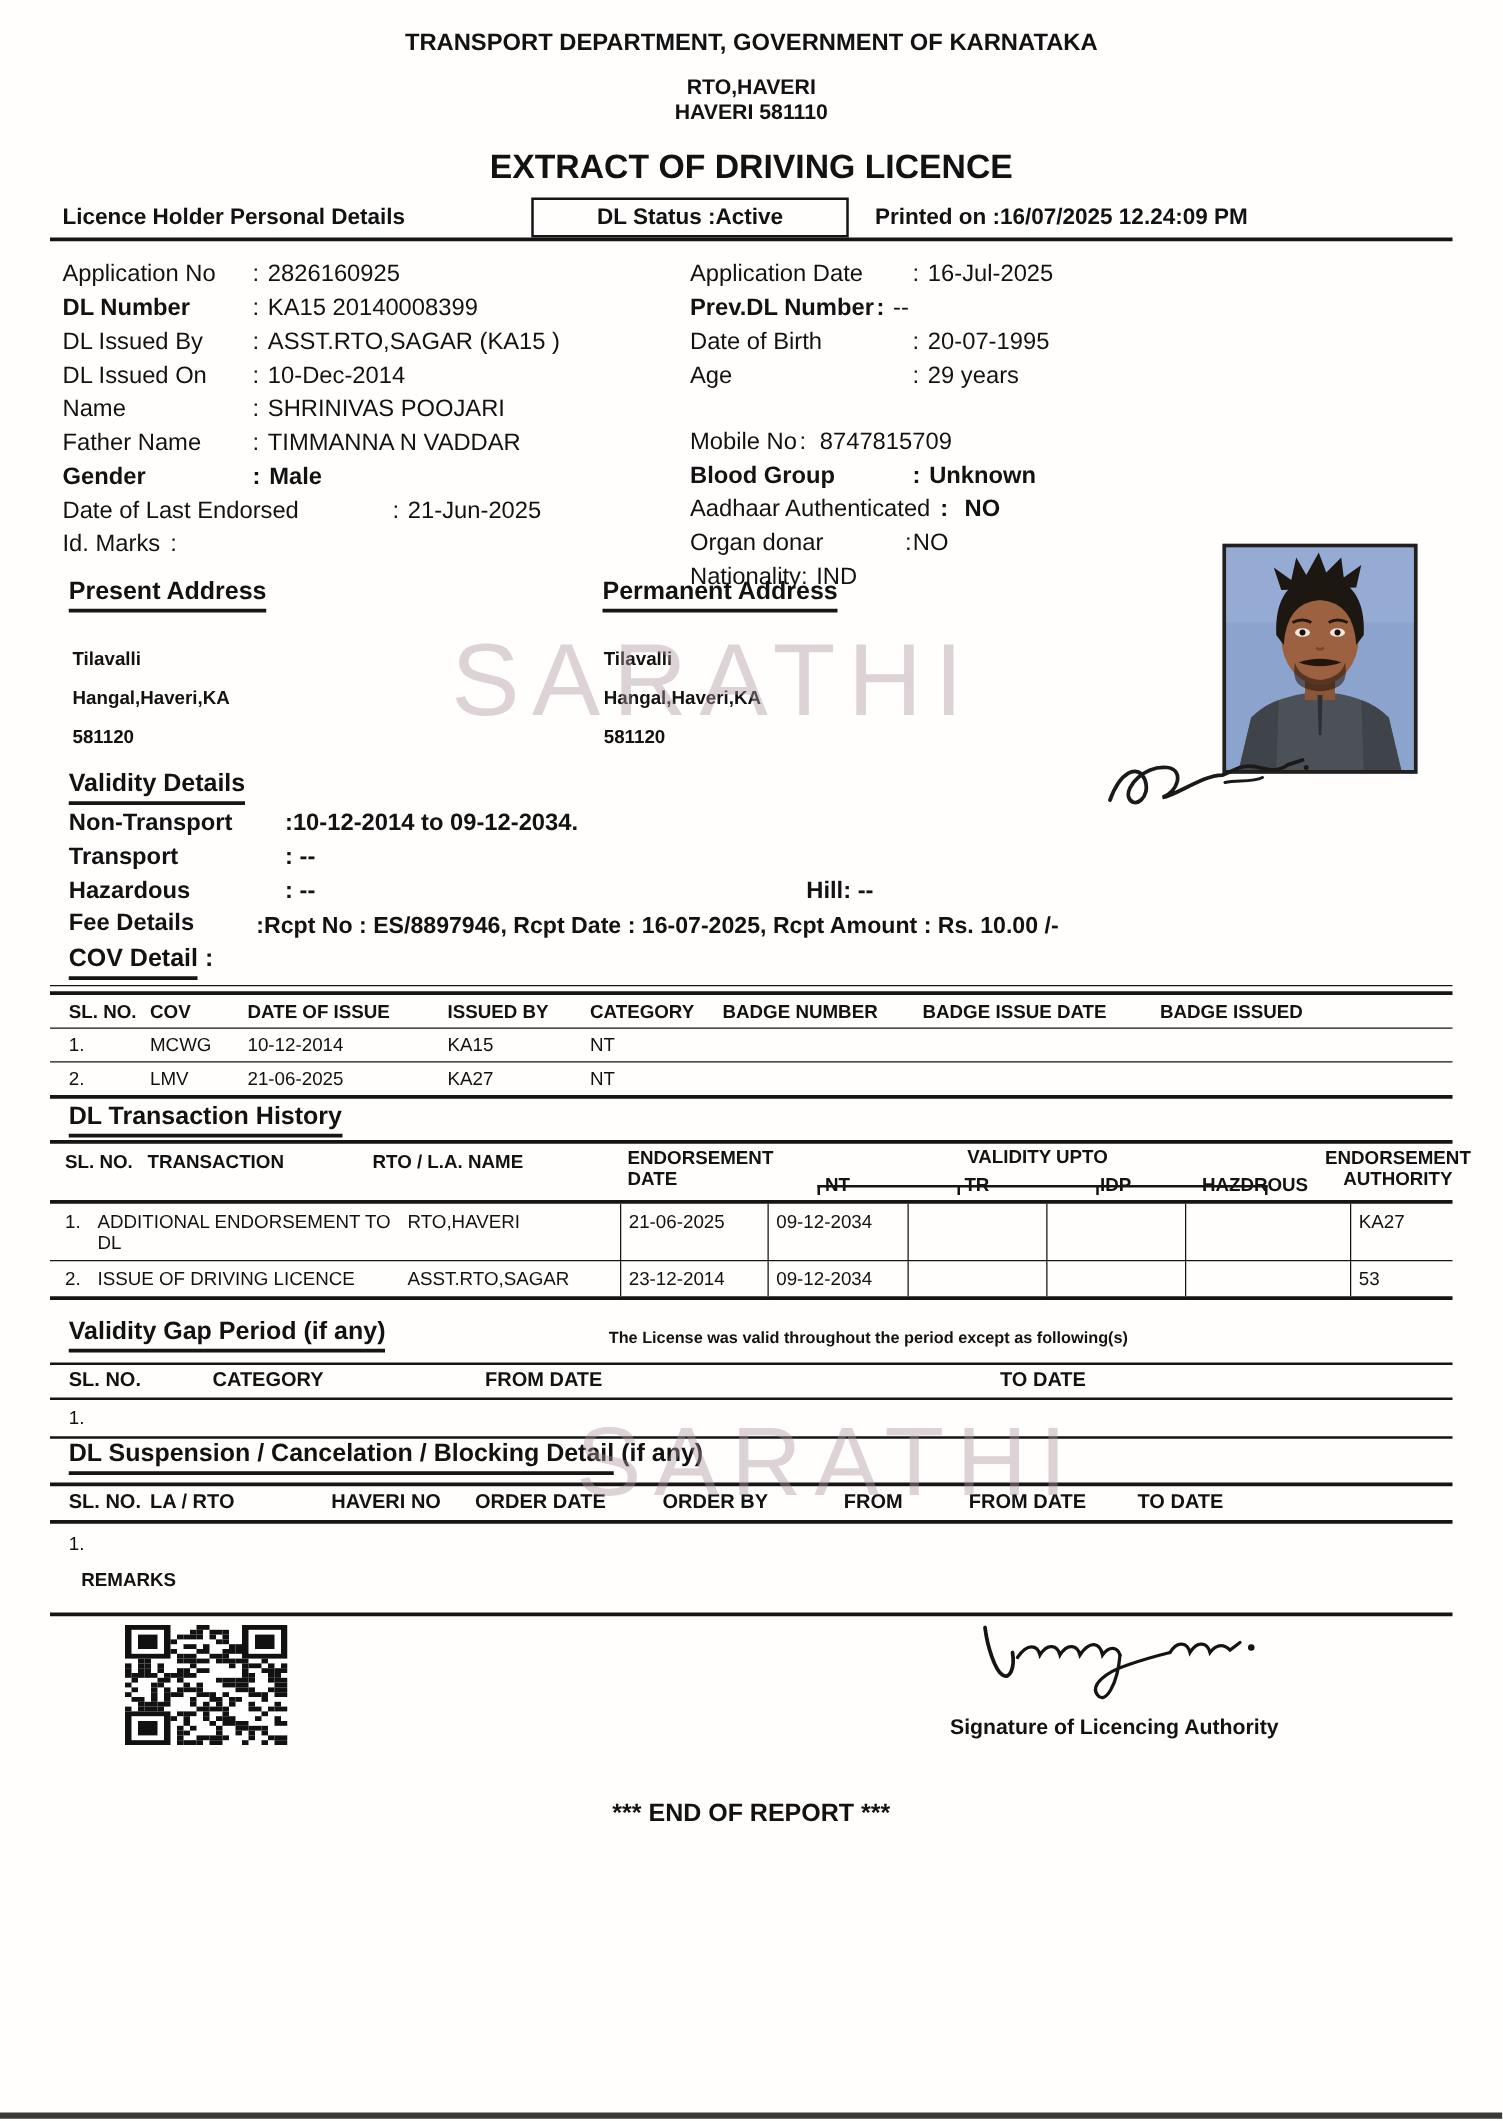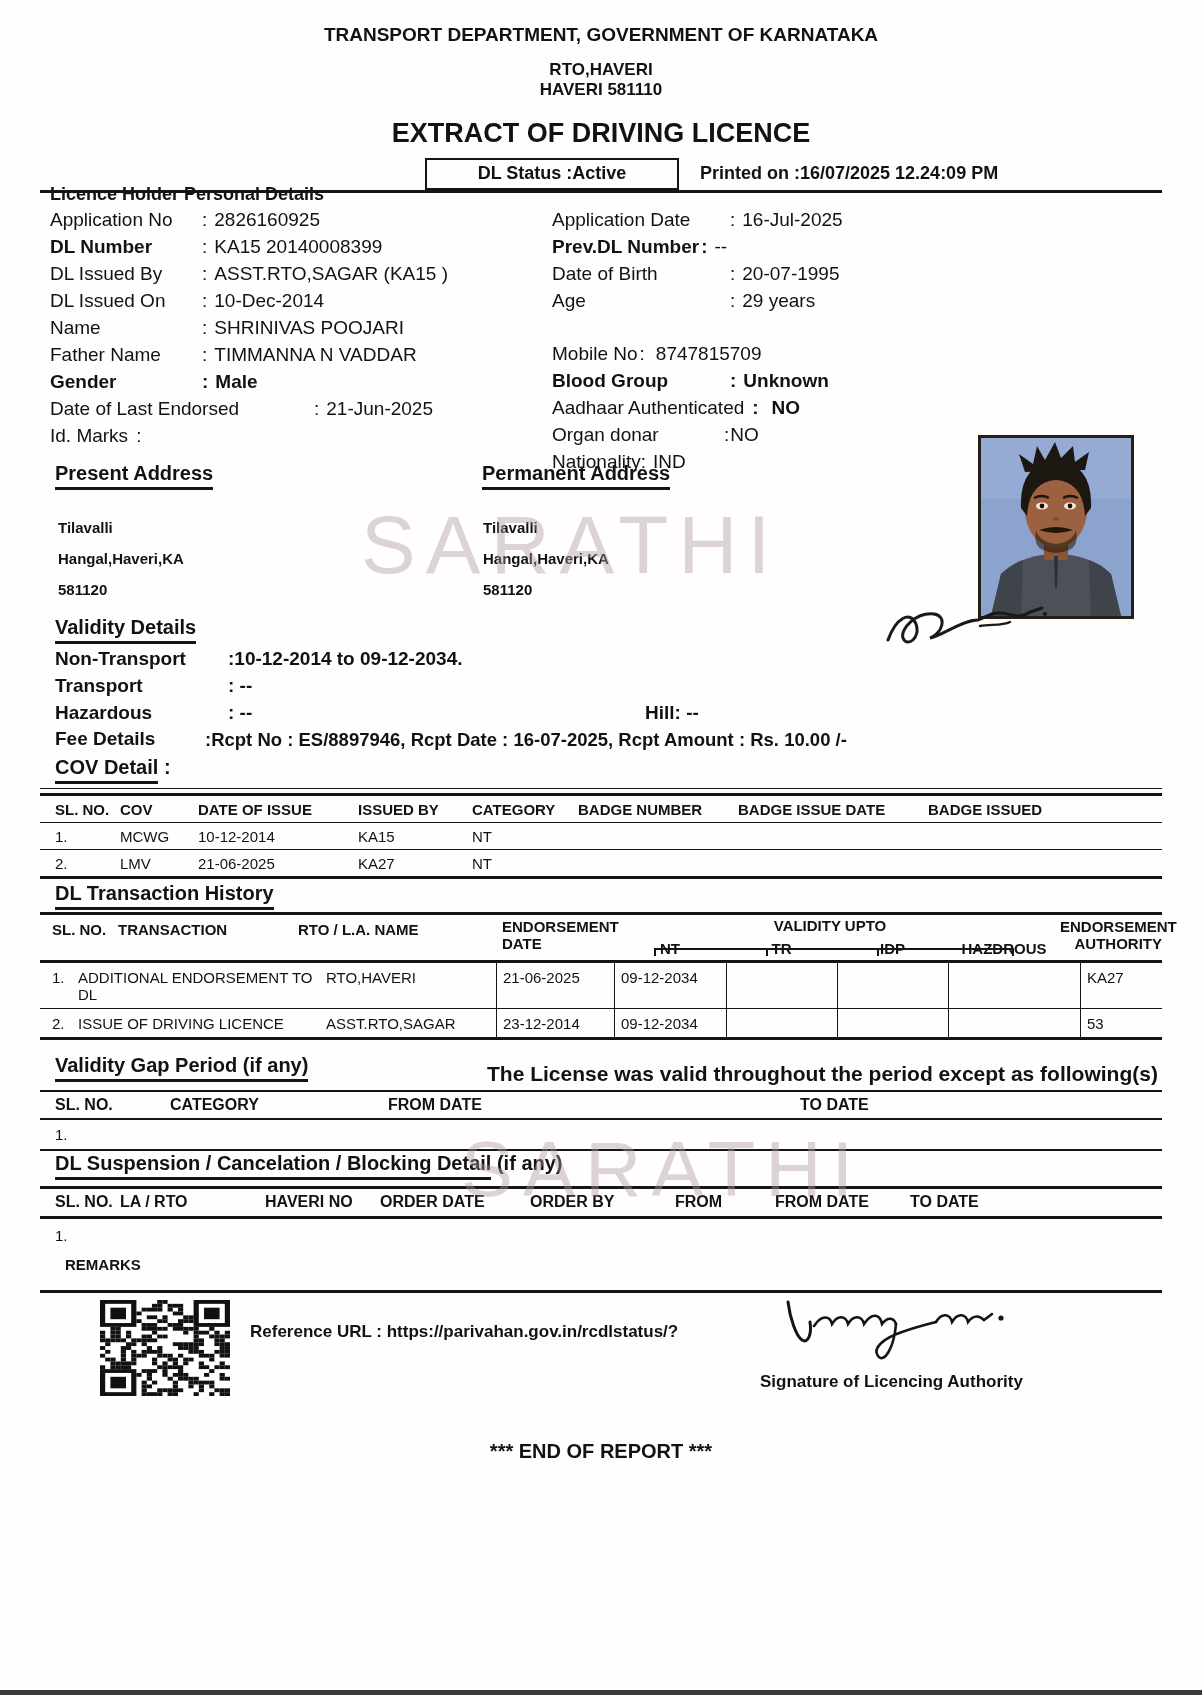--- a/index.html
+++ b/index.html
@@ -67,21 +67,21 @@
 </head>
 <body>
 
 <div class="page">
 
   <div class="abs c b fs19" style="left:0;width:1202px;top:24px;">TRANSPORT DEPARTMENT, GOVERNMENT OF KARNATAKA</div>
   <div class="abs c b fs17" style="left:0;width:1202px;top:60px;">RTO,HAVERI</div>
   <div class="abs c b fs17" style="left:0;width:1202px;top:80px;">HAVERI 581110</div>
   <div class="abs c b fs27" style="left:0;width:1202px;top:118px;">EXTRACT OF DRIVING LICENCE</div>
 
-  <div class="abs b fs18" style="left:50px;top:163px;margin-top:21px;">Licence Holder Personal Details</div>
+  <div class="abs b fs18" style="left:50px;top:163px;">Licence Holder Personal Details</div>
   <div class="statusbox" style="left:425px;top:158px;width:250px;">DL Status :Active</div>
   <div class="abs b fs18" style="left:700px;top:163px;">Printed on :16/07/2025 12.24:09 PM</div>
   <div class="hline" style="left:40px;top:190px;width:1122px;height:3px;"></div>
 
   <div class="abs" style="left:50px;top:206px;">
     <div class="prow">
       <span class="lbl">Application No</span>
         <span class="cl">:</span>
         <span>2826160925</span>
     </div>
@@ -316,21 +316,21 @@
       <div>23-12-2014</div>
       <div>09-12-2034</div>
       <div></div>
       <div></div>
       <div></div>
       <div>53</div>
     </div>
   </div>
 
   <div class="abs b fs20" style="left:55px;top:1054px;"><span class="u">Validity Gap Period (if any)</span></div>
-  <div class="abs b" style="left:487px;top:1062px;font-size:21px;">The License was valid throughout the period except as following(s)</div>
+  <div class="abs b" style="left:487px;top:1062px;font-size:13px;">The License was valid throughout the period except as following(s)</div>
 
   <div class="gaptbl" style="top:1090px;">
     <div class="gaphead">
       <span style="left:15px;">SL. NO.</span>
       <span style="left:130px;">CATEGORY</span>
       <span style="left:348px;">FROM DATE</span>
       <span style="left:760px;">TO DATE</span>
     </div>
     <div class="gaprow">1.</div>
   </div>
@@ -589,21 +589,20 @@
         <rect x="5.2" y="3.84" width="26" height="19.2" fill="#fff"></rect>
         <rect x="10.4" y="7.68" width="15.600000000000001" height="11.52" fill="#111"></rect>
         <rect x="93.60000000000001" y="0" width="36.4" height="26.88" fill="#111"></rect>
         <rect x="98.80000000000001" y="3.84" width="26" height="19.2" fill="#fff"></rect>
         <rect x="104.00000000000001" y="7.68" width="15.600000000000001" height="11.52" fill="#111"></rect>
         <rect x="0" y="69.12" width="36.4" height="26.88" fill="#111"></rect>
         <rect x="5.2" y="72.96000000000001" width="26" height="19.2" fill="#fff"></rect>
         <rect x="10.4" y="76.80000000000001" width="15.600000000000001" height="11.52" fill="#111"></rect>
       </svg></div>
 
-  <div class="abs b fs17" style="left:250px;top:1322px;">Reference URL : https://parivahan.gov.in/rcdlstatus/?</div>
 
   <div class="abs" style="left:780px;top:1292px;width:230px;height:78px;">
     <svg width="230" height="78" viewBox="0 0 230 78">
       <path d="M8,10 C10,26 16,44 22,48 C28,52 32,42 30,30" stroke="#141414" stroke-width="3" fill="none" stroke-linecap="round"></path>
       <path d="M34,34 C42,22 50,24 52,32 C58,22 66,24 68,32 C74,22 82,24 84,32 C92,20 100,22 102,32 C108,24 114,26 116,32" stroke="#141414" stroke-width="2.6" fill="none" stroke-linecap="round"></path>
       <path d="M116,32 C114,56 104,72 98,64 C92,56 104,46 122,40 C136,35 148,32 156,30" stroke="#141414" stroke-width="2.6" fill="none" stroke-linecap="round"></path>
       <path d="M156,30 C162,20 170,22 172,30 C178,20 186,22 188,30 C194,22 200,24 204,28 L212,22" stroke="#141414" stroke-width="2.6" fill="none" stroke-linecap="round"></path>
       <circle cx="221" cy="26" r="2.6" fill="#141414"></circle>
     </svg>
   </div>

